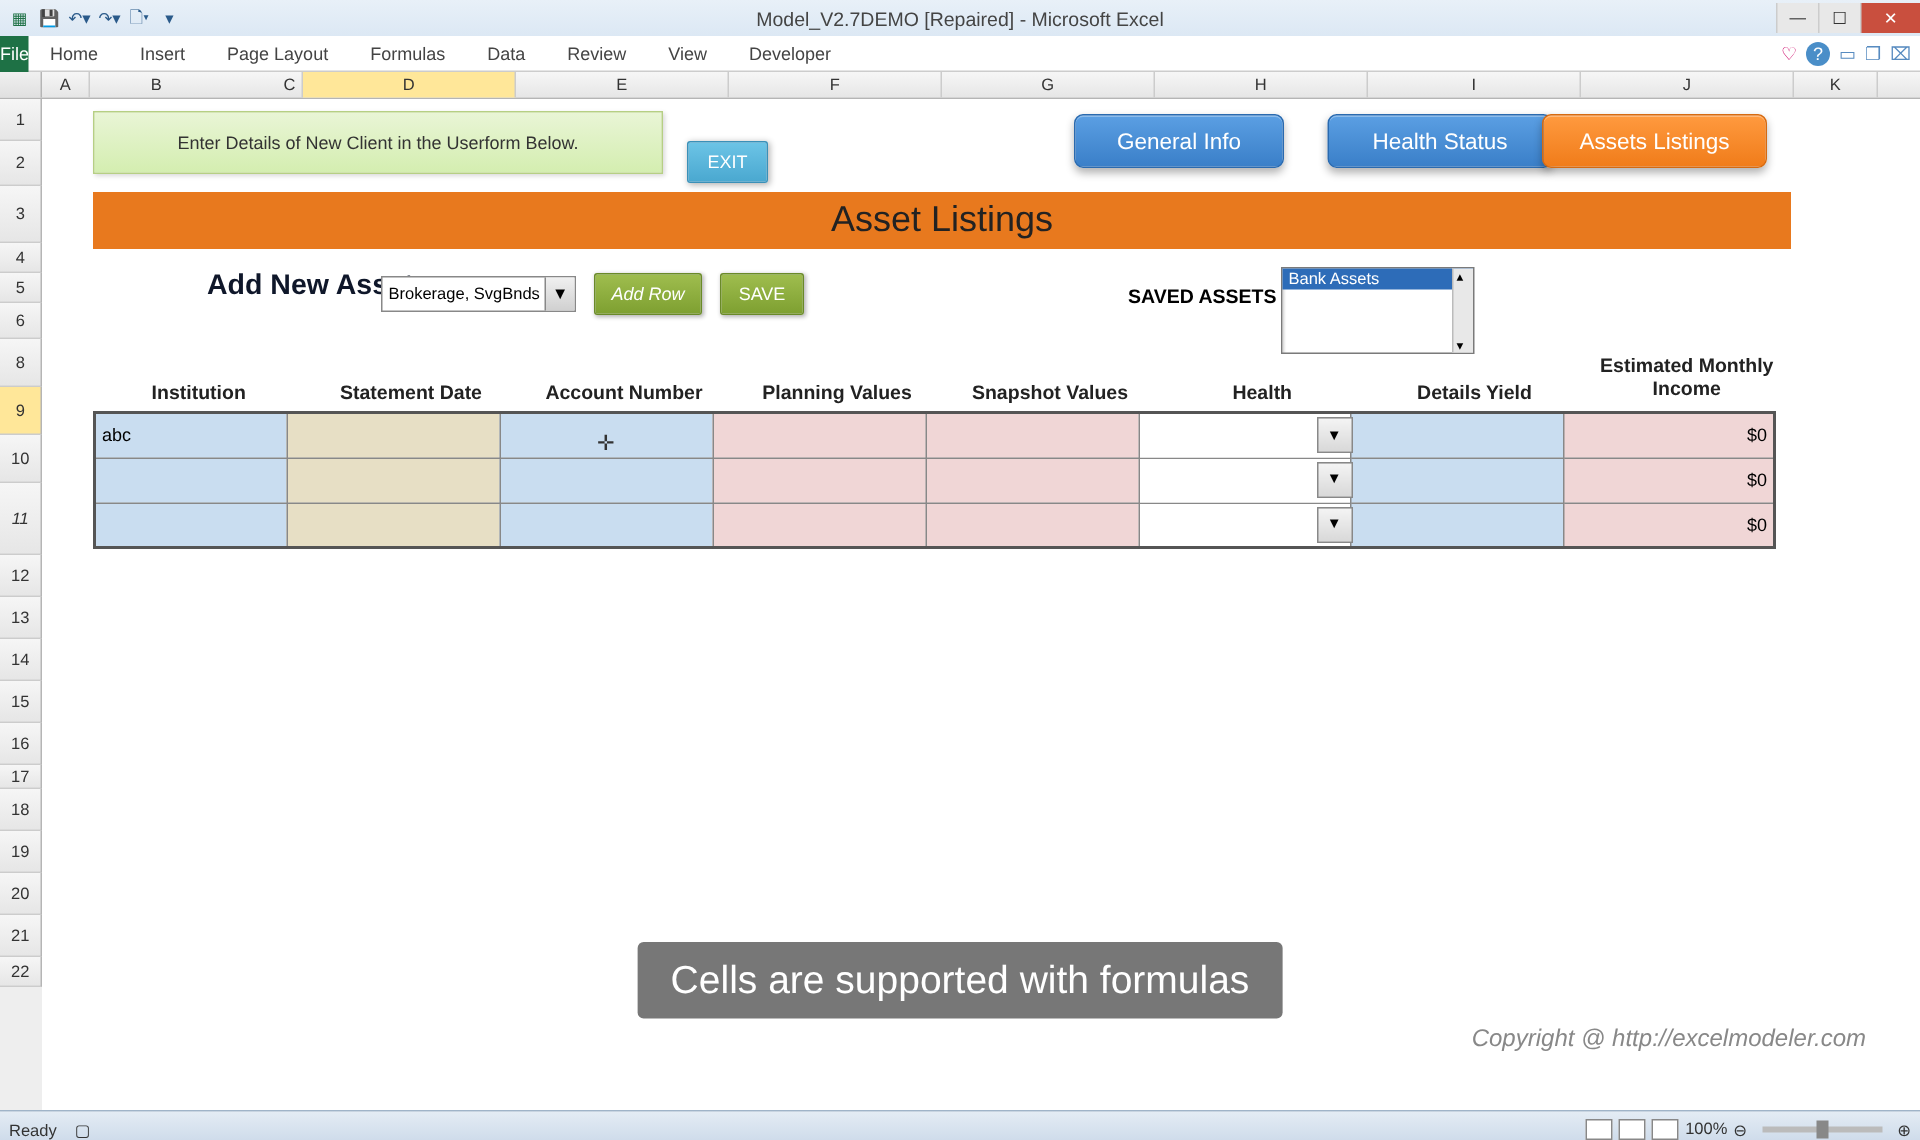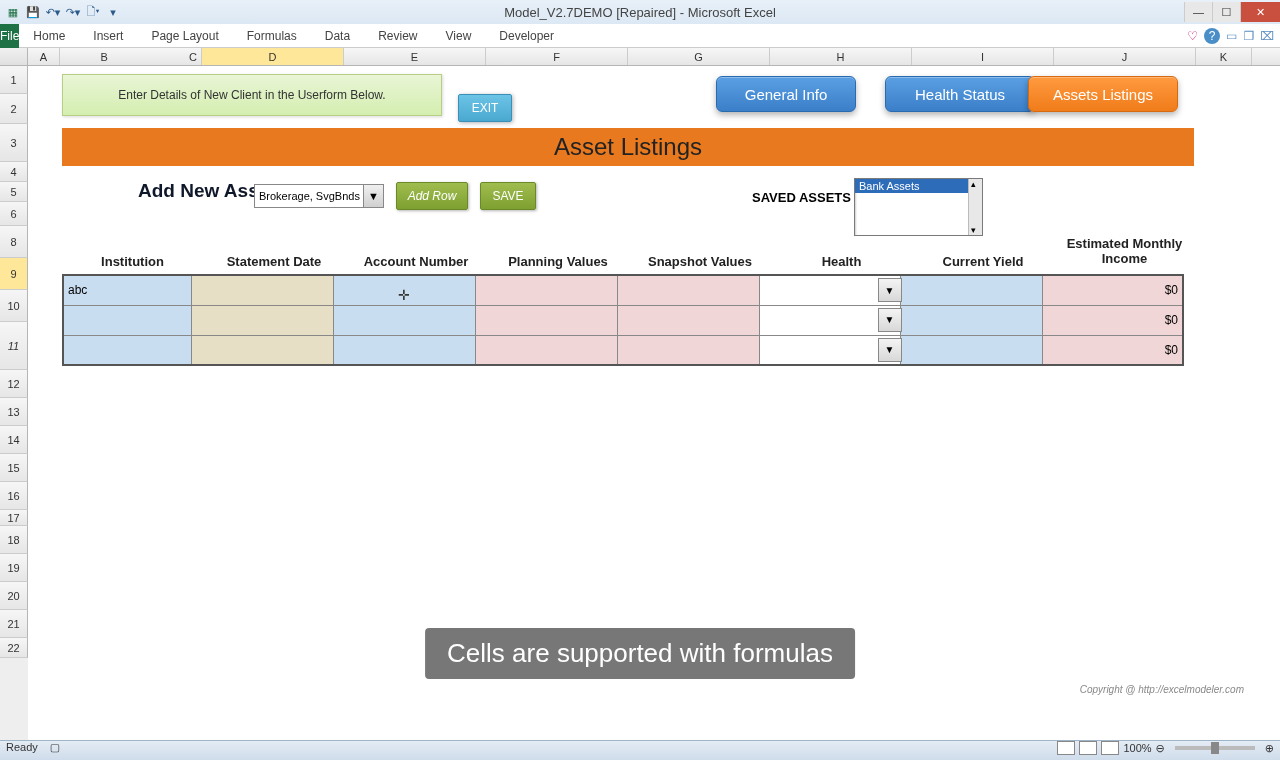--- a/index.html
+++ b/index.html
@@ -75,24 +75,24 @@
 .c-own  { background: #ffffff; width: 141px; position: relative; }
 .c-yld  { background: #c9ddf0; width: 142px; }
 .c-inc  { background: #f0d6d6; width: 141px; text-align: right; }
 .ddarrow { position: absolute; right: -2px; top: 2px; width: 24px; height: 24px; background: linear-gradient(#f4f4f4,#d8d8d8); border: 1px solid #888; display: flex; align-items: center; justify-content: center; font-size: 10px; }
 
 .cursor-cross { position: absolute; left: 370px; top: 221px; font-size: 14px; color: #333; pointer-events: none; }
 
 
 .caption { position: absolute; left: 50%; transform: translateX(-50%); top: 628px; background: rgba(100,100,100,0.88); color: #fff; font-size: 26px; padding: 10px 22px; border-radius: 4px; font-family: Arial, sans-serif; }
 
-.copyright { position: absolute; right: 36px; top: 618px; font-size: 10px; color: #888; font-style: italic; }
-
-
-.statusbar { position: absolute; bottom: 0; left: 0; right: 0; height: 20px; background: linear-gradient(#e4ecf4, #cfdceb); border-top: 1px solid #a0b4c8; display: flex; align-items: flex-start; font-size: 11px; color: #333; padding: 0 6px; }
+.copyright { position: absolute; right: 36px; top: 618px; font-size: 16px; color: #888; font-style: italic; }
+
+
+.statusbar { position: absolute; bottom: 0; left: 0; right: 0; height: 20px; background: linear-gradient(#e4ecf4, #cfdceb); border-top: 1px solid #a0b4c8; display: flex; align-items: flex-end; font-size: 11px; color: #333; padding: 0 6px; }
 .statusbar .right { margin-left: auto; display: flex; align-items: center; gap: 4px; }
 .viewbtn { width: 18px; height: 14px; border: 1px solid #888; background: #fff; }
 .zoomslider { width: 80px; height: 4px; background: #bbb; position: relative; margin: 0 6px; }
 .zoomslider::after { content: ""; width: 8px; height: 12px; background: #888; position: absolute; left: 36px; top: -4px; }
 </style>
 </head>
 <body>
 
 <div class="titlebar">
   <div class="qat">
@@ -194,21 +194,21 @@
         <div class="sb"></div>
       </div>
 
       <div class="tbl">
         <div class="hdrcell" style="left:0;top:20px;width:141px">Institution</div>
         <div class="hdrcell" style="left:141px;top:20px;width:142px">Statement Date</div>
         <div class="hdrcell" style="left:283px;top:20px;width:142px">Account Number</div>
         <div class="hdrcell" style="left:425px;top:20px;width:142px">Planning Values</div>
         <div class="hdrcell" style="left:567px;top:20px;width:142px">Snapshot Values</div>
         <div class="hdrcell" style="left:709px;top:20px;width:141px">Health</div>
-        <div class="hdrcell" style="left:850px;top:20px;width:142px">Current Yield</div>
+        <div class="hdrcell" style="left:850px;top:20px;width:142px">Details Yield</div>
         <div class="hdrcell" style="left:992px;top:2px;width:141px">Estimated Monthly Income</div>
 
         <table class="datatable">
           <tbody>
               <tr>
             <td class="c-inst">abc</td>
             <td class="c-stmt"></td>
             <td class="c-acct"></td>
             <td class="c-plan"></td>
             <td class="c-snap"></td>

